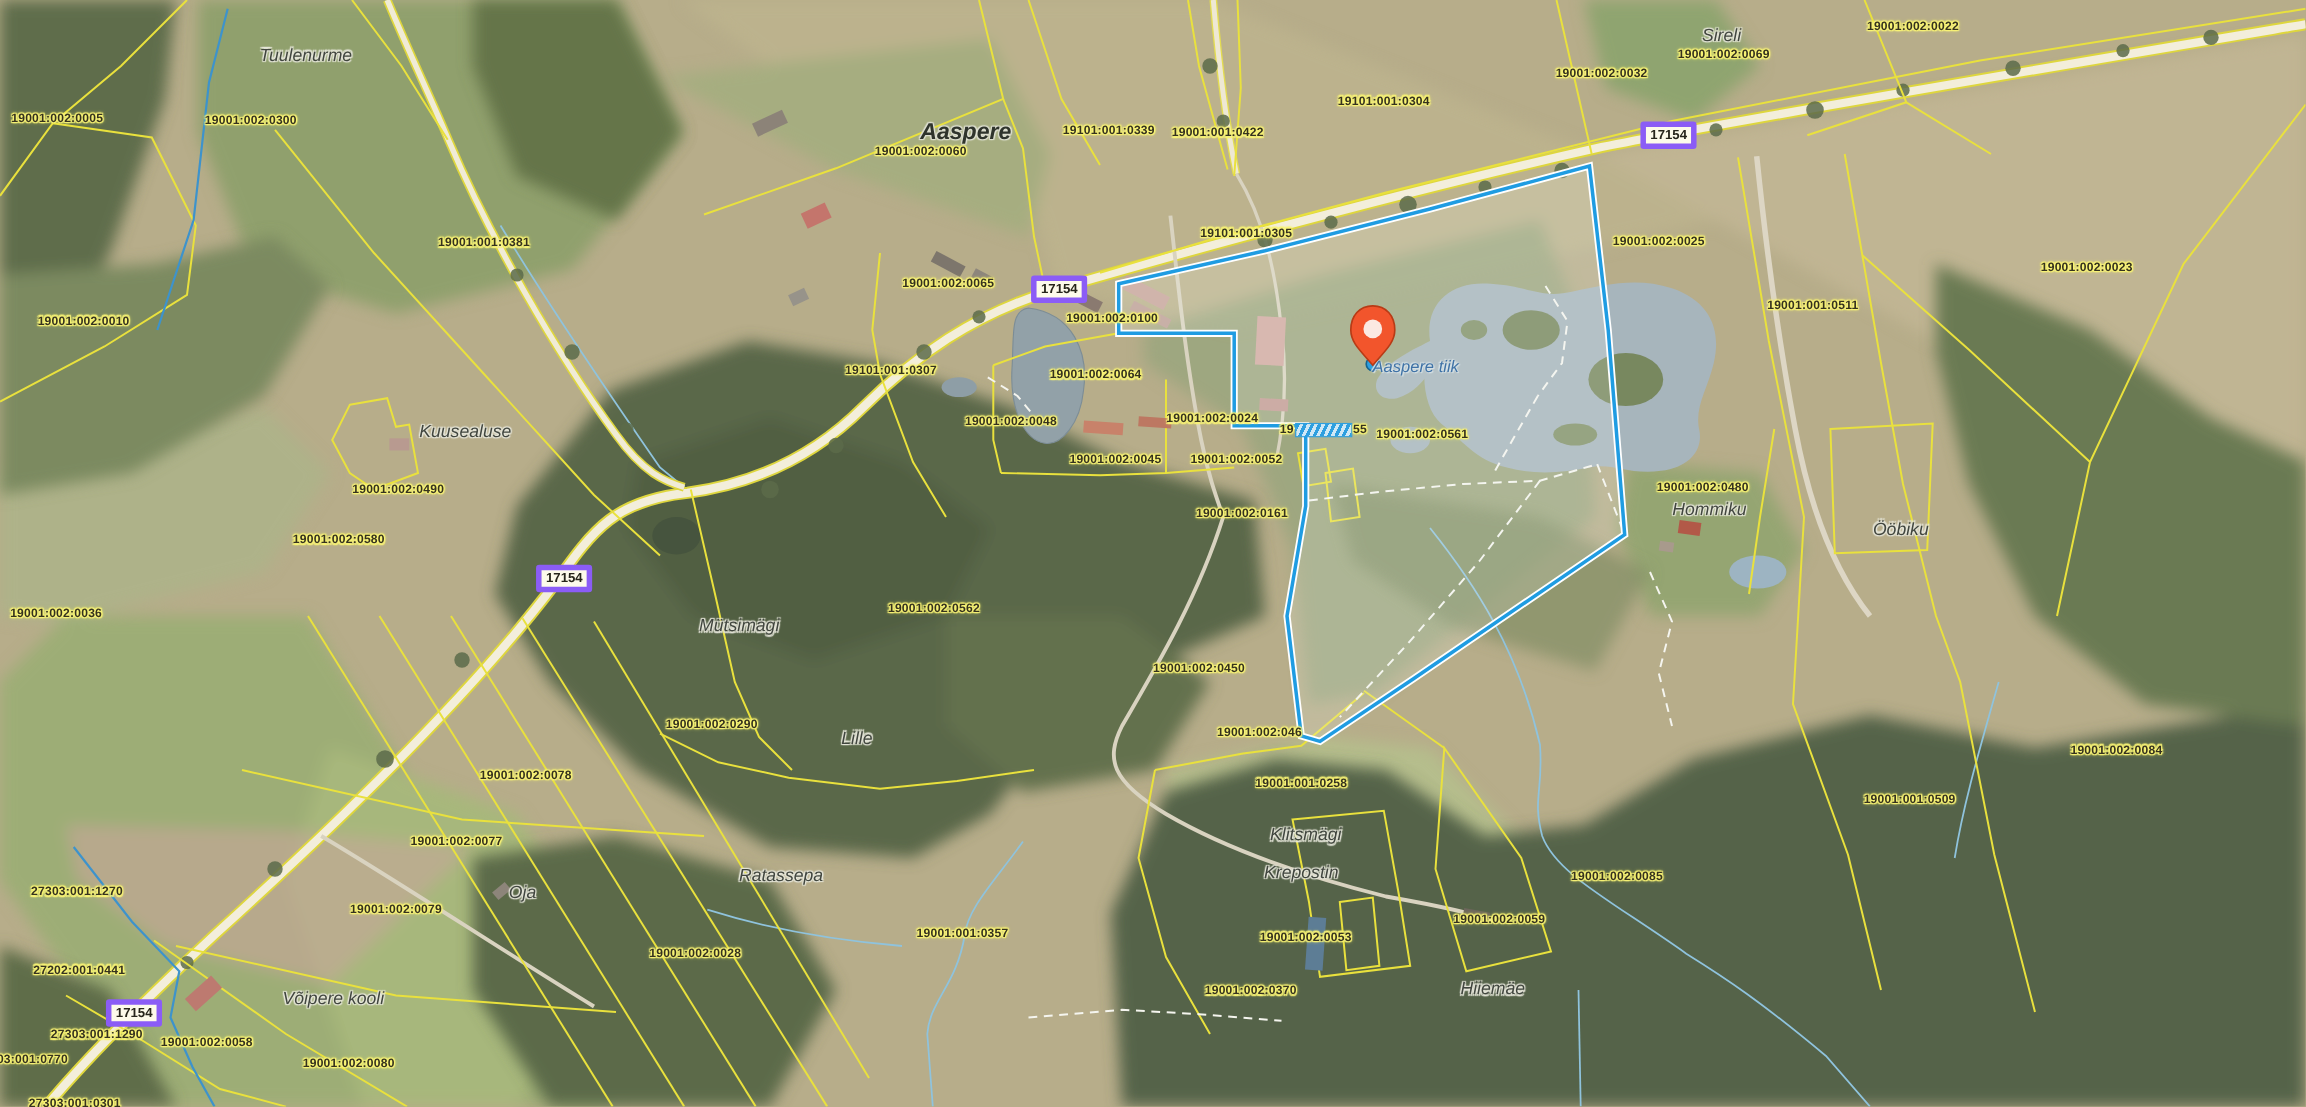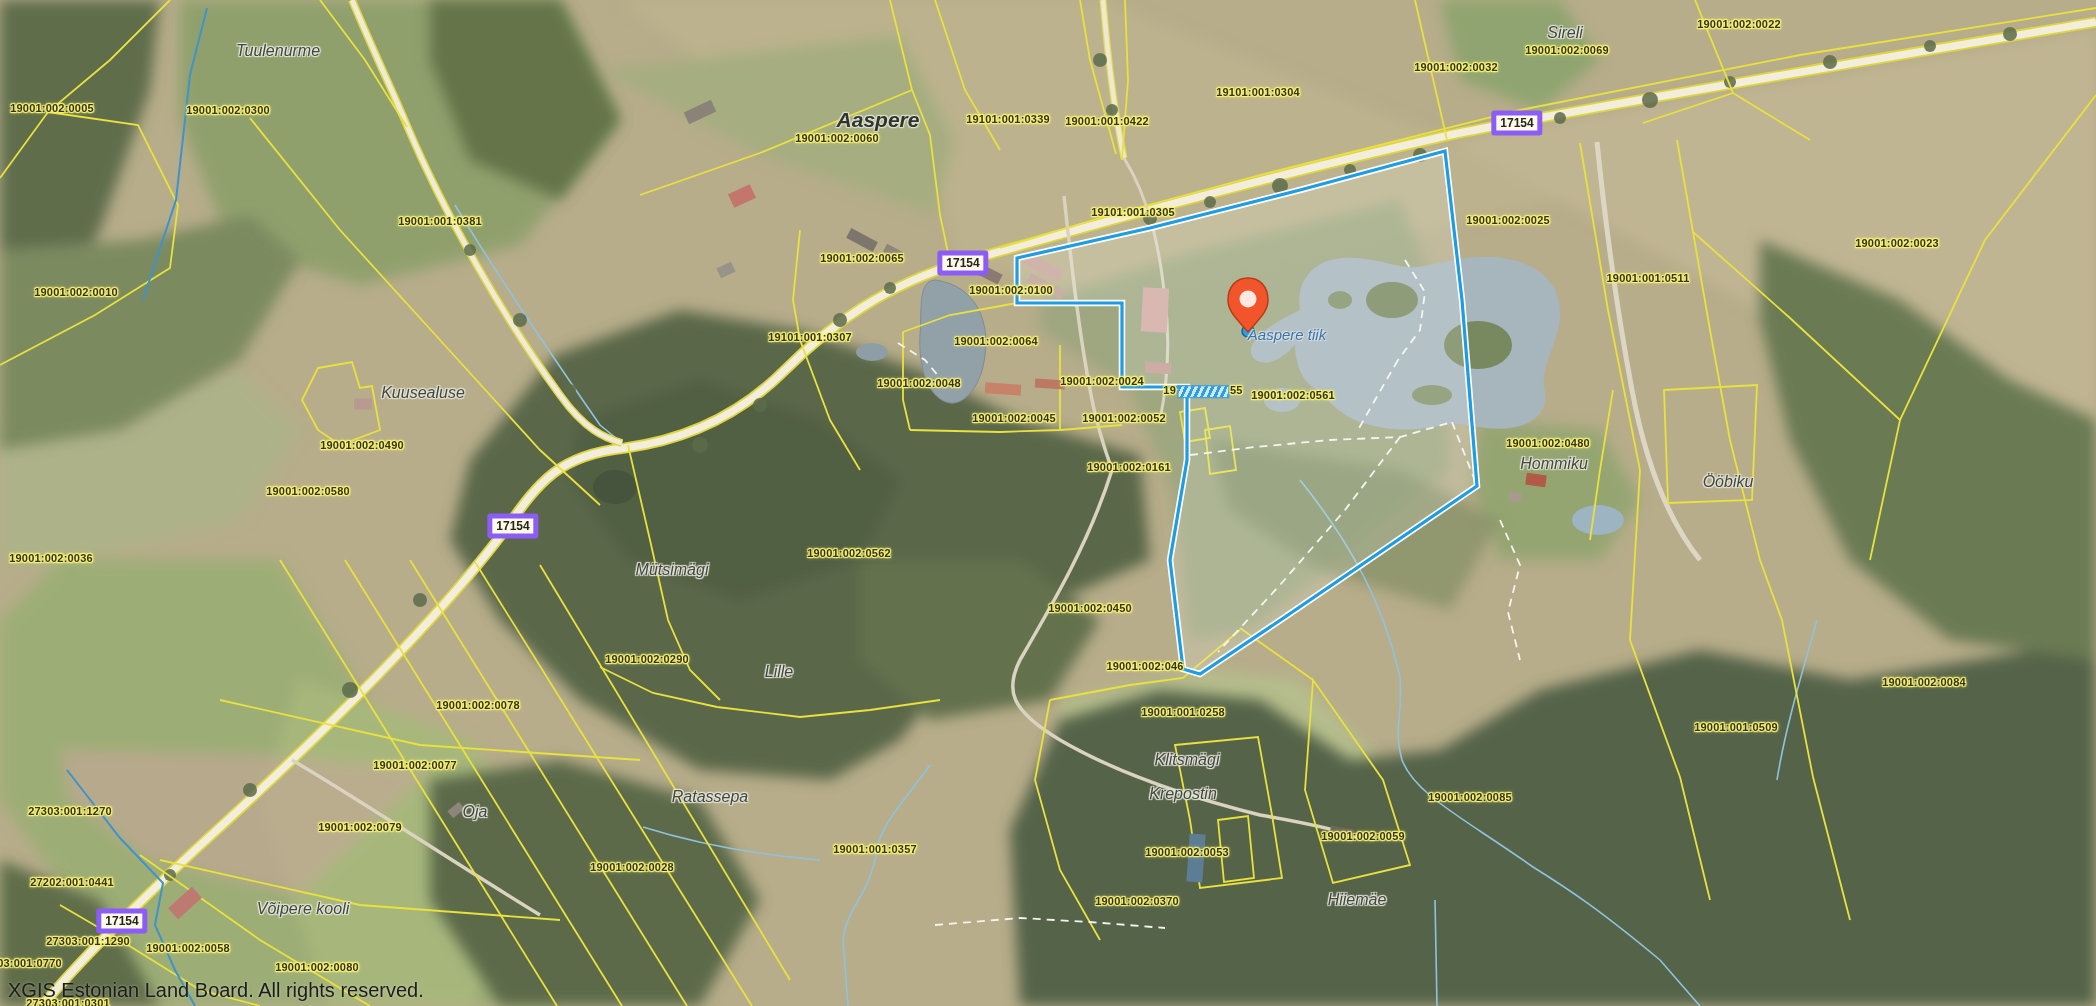--- a/index.html
+++ b/index.html
@@ -320,14 +320,13 @@
       <span class="road-badge" style="left: 963px; top: 263px;">17154</span>
       <span class="road-badge" style="left: 513px; top: 526px;">17154</span>
       <span class="road-badge" style="left: 122px; top: 921px;">17154</span>
     </div>
 
   <svg id="marker-pin" width="44" height="58" viewBox="0 0 44 58" xmlns="http://www.w3.org/2000/svg">
     <path d="M22,2 C10,2 2,11 2,24 C2,36 12,44 22,56 C32,44 42,36 42,24 C42,11 34,2 22,2 Z" fill="#f2552c" stroke="#b83b16" stroke-width="1.5"></path>
     <circle cx="22" cy="23" r="8.5" fill="#fbe9e2"></circle>
   </svg>
 
-  <div id="attribution">XGIS Estonian Land Board. All rights reserved.</div>
 </div>
 
 </body></html>

